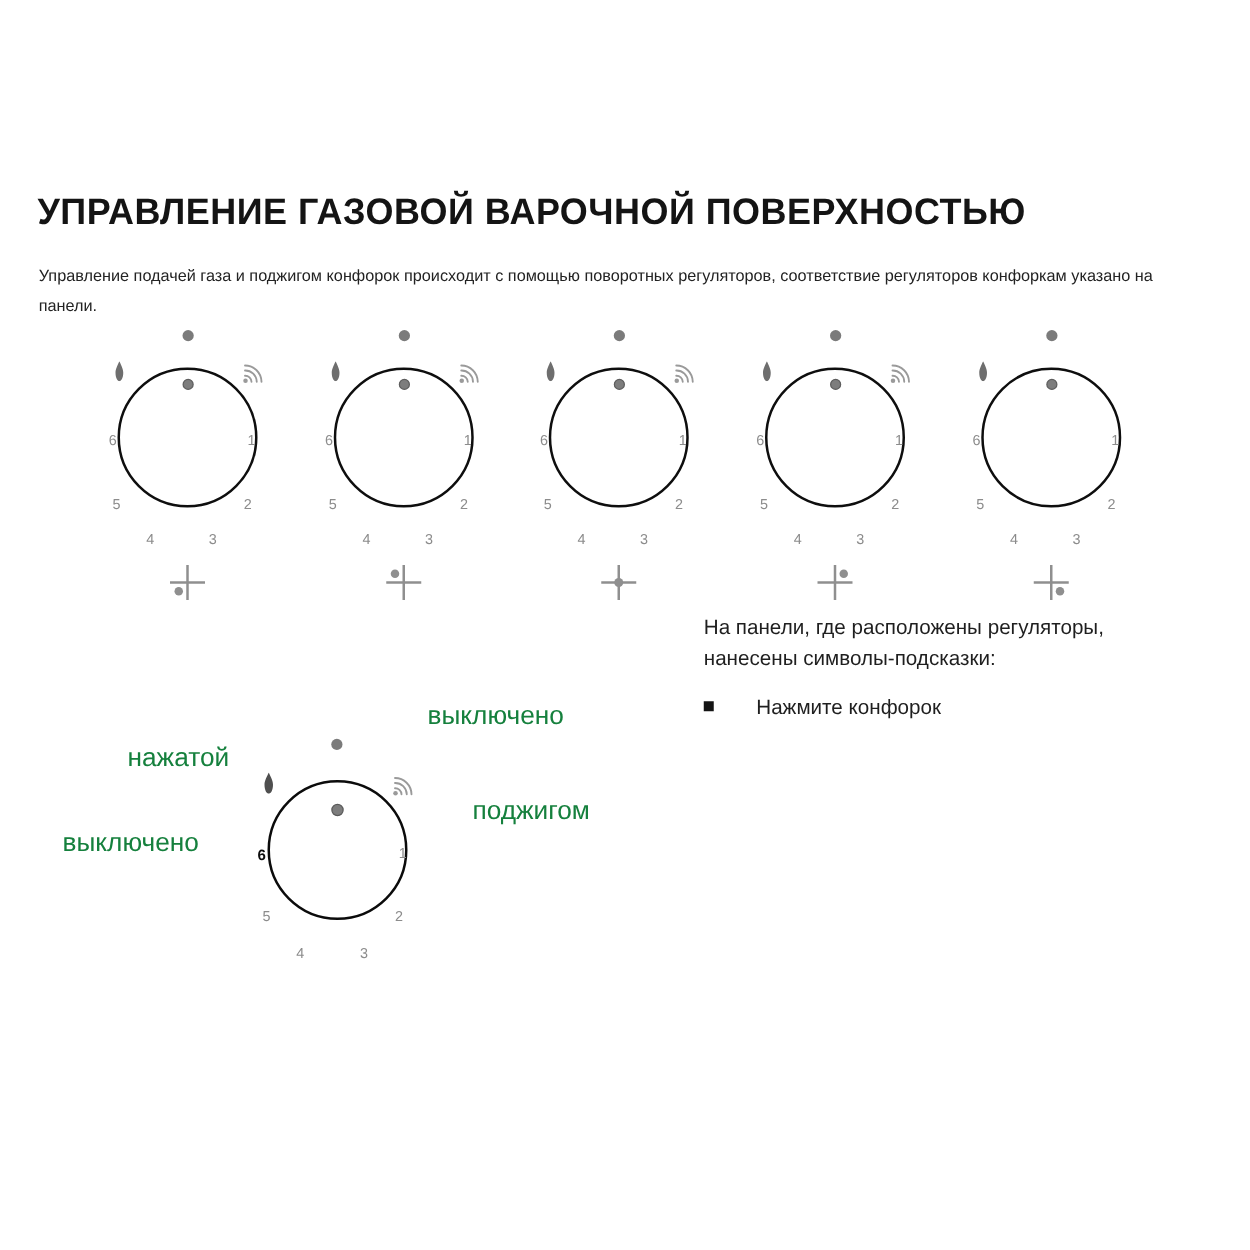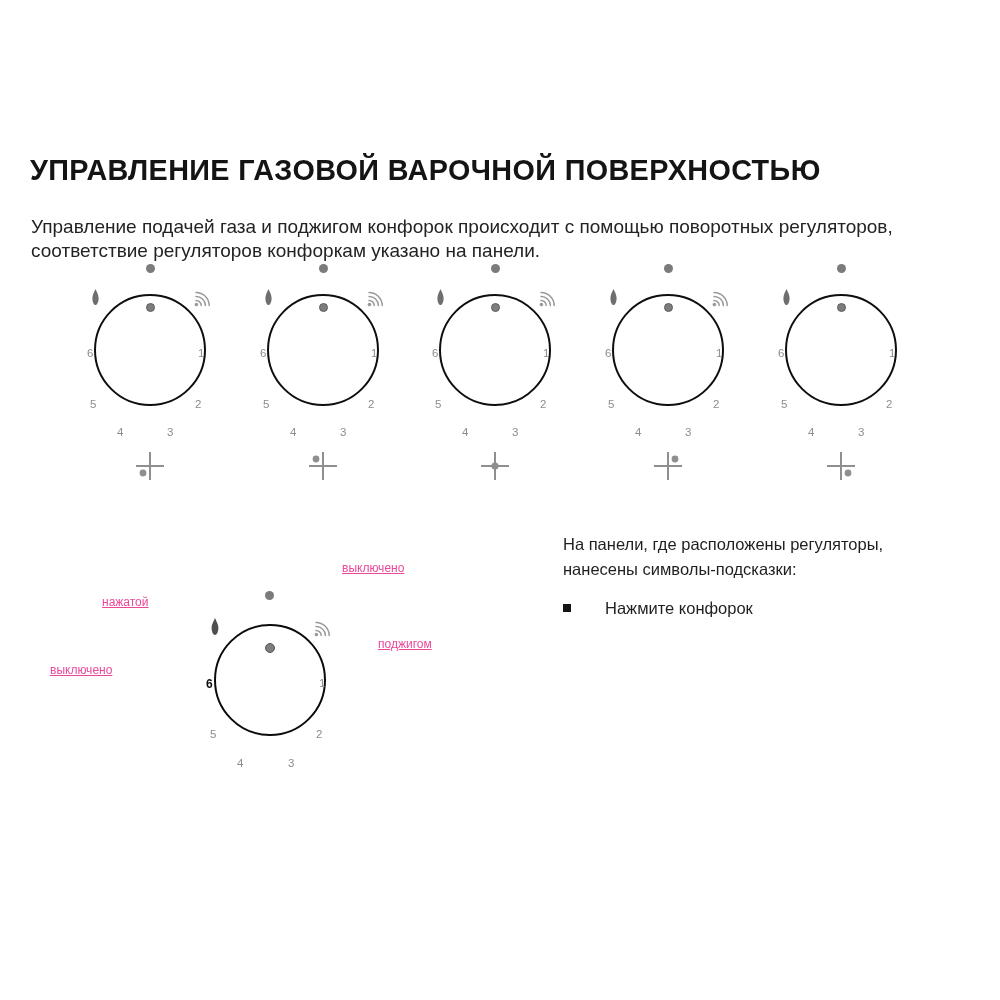--- a/index.html
+++ b/index.html
@@ -33,21 +33,21 @@
     white-space: nowrap;
     transform: scaleX(0.975);
     transform-origin: left top;
   }
 
   .intro {
     position: absolute;
     left: 31px;
     top: 196px;
     width: 900px;
-    font-size: 19px;
+    font-size: 13px;
     line-height: 24px;
     color: #232323;
   }
 
   
   .knob-row {
     position: absolute;
     left: 0;
     top: 258px;
     width: 1000px;
@@ -230,32 +230,31 @@
   }
 
   .dnum.bold {
     color: #0d0d0d;
     font-weight: bold;
     font-size: 12px;
   }
 
   .callout {
     position: absolute;
-    font-size: 12px;
-    color: #ec4899;
+    font-size: 21px;
+    color: #15803d;
     line-height: 1;
     white-space: nowrap;
-    text-decoration: underline;
   }
 
   
   .right-col {
     position: absolute;
     left: 563px;
-    top: 532px;
+    top: 490px;
     width: 390px;
   }
 
   .rc-lead {
     font-size: 16.5px;
     line-height: 25px;
     color: #1f1f1f;
     margin: 0 0 14px 0;
   }
 

